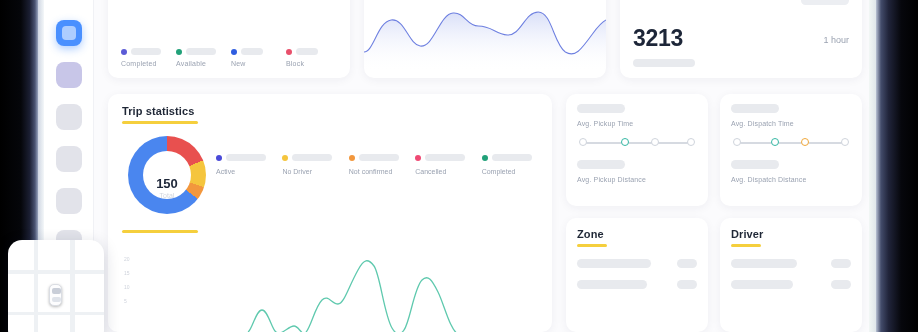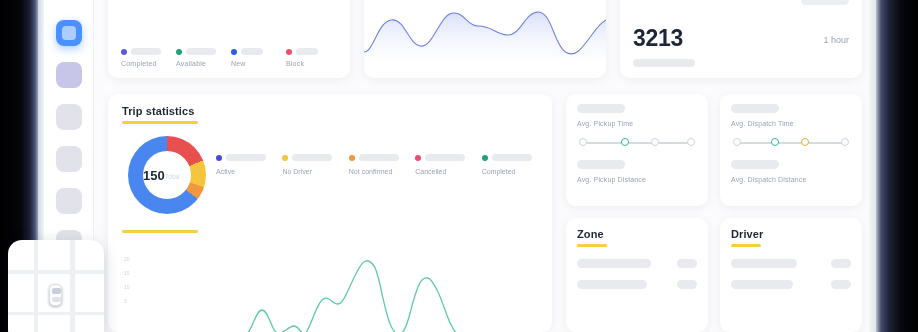--- a/index.html
+++ b/index.html
@@ -153,21 +153,21 @@
     background: conic-gradient(
       from 0deg,
       #e8504f 0deg 68deg,
       #f5c53d 68deg 108deg,
       #f2973d 108deg 128deg,
       #4a86ef 128deg 360deg);
     display: flex; align-items: center; justify-content: center;
   }
   .donut-hole {
     width: 48px; height: 48px; border-radius: 50%; background: #fff;
-    display: flex; flex-direction: row; align-items: center; justify-content: flex-start;
+    display: flex; flex-direction: column; align-items: center; justify-content: flex-end;
   }
   .donut-num { font-size: 13px; font-weight: bold; color: #1d2638; line-height: 1; }
   .donut-sub { font-size: 7px; color: #d2d6de; margin-top: 2px; }
 
   .trip-legend {
     position: absolute; left: 108px; top: 60px; right: 10px;
     display: flex; gap: 6px;
   }
   .tl-cell { flex: 1 1 0; min-width: 0; }
   .tl-top { display: flex; align-items: center; gap: 4px; }

